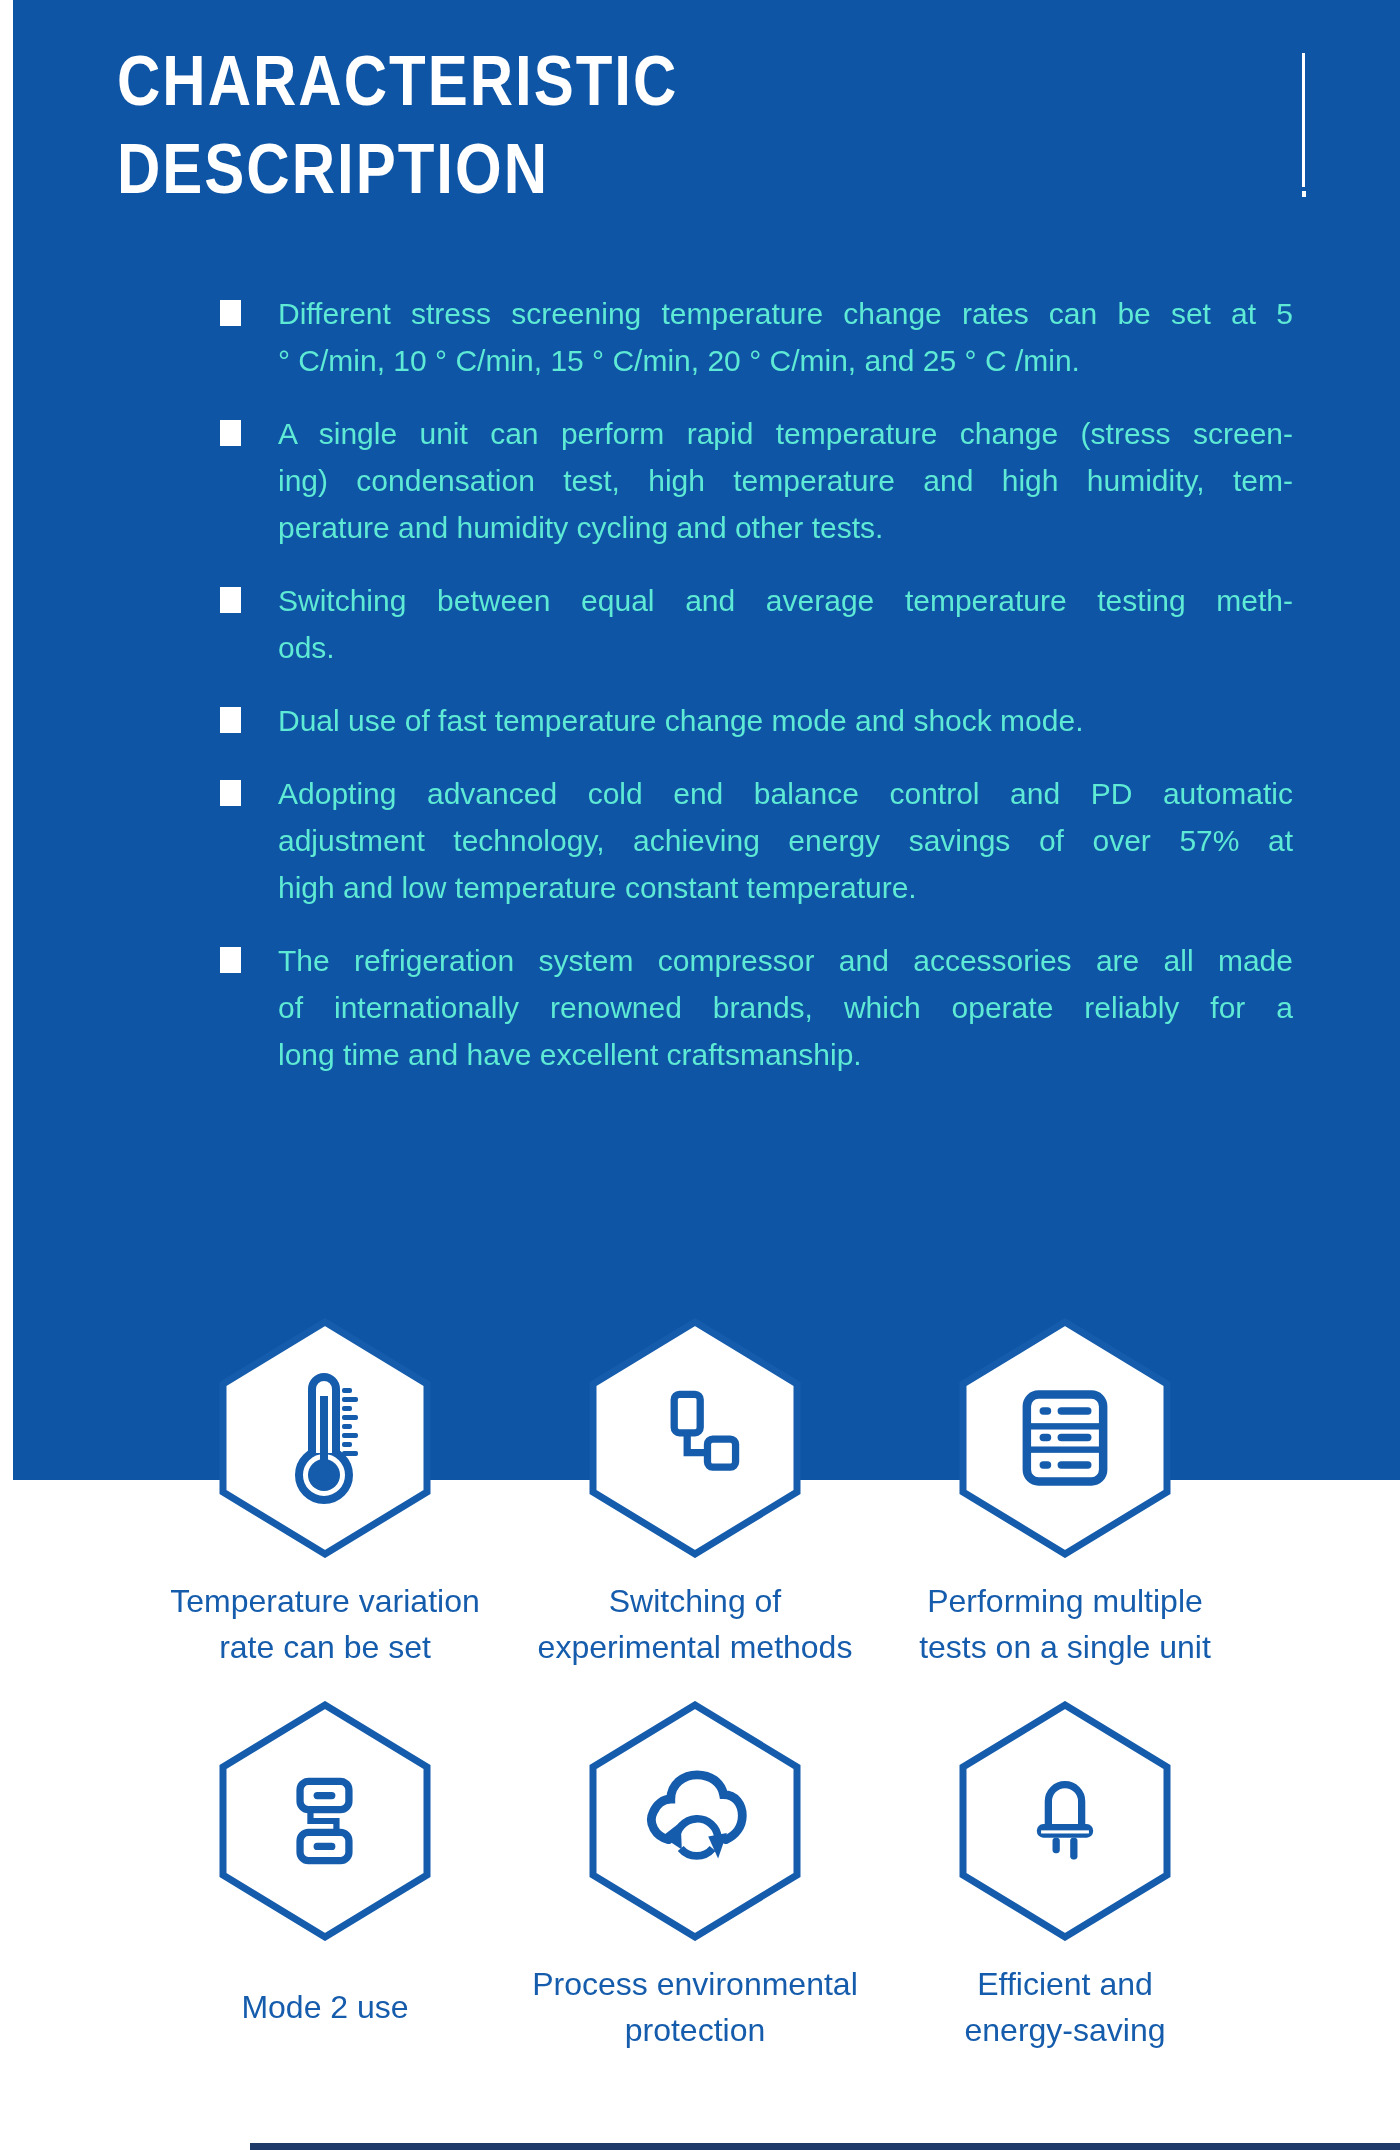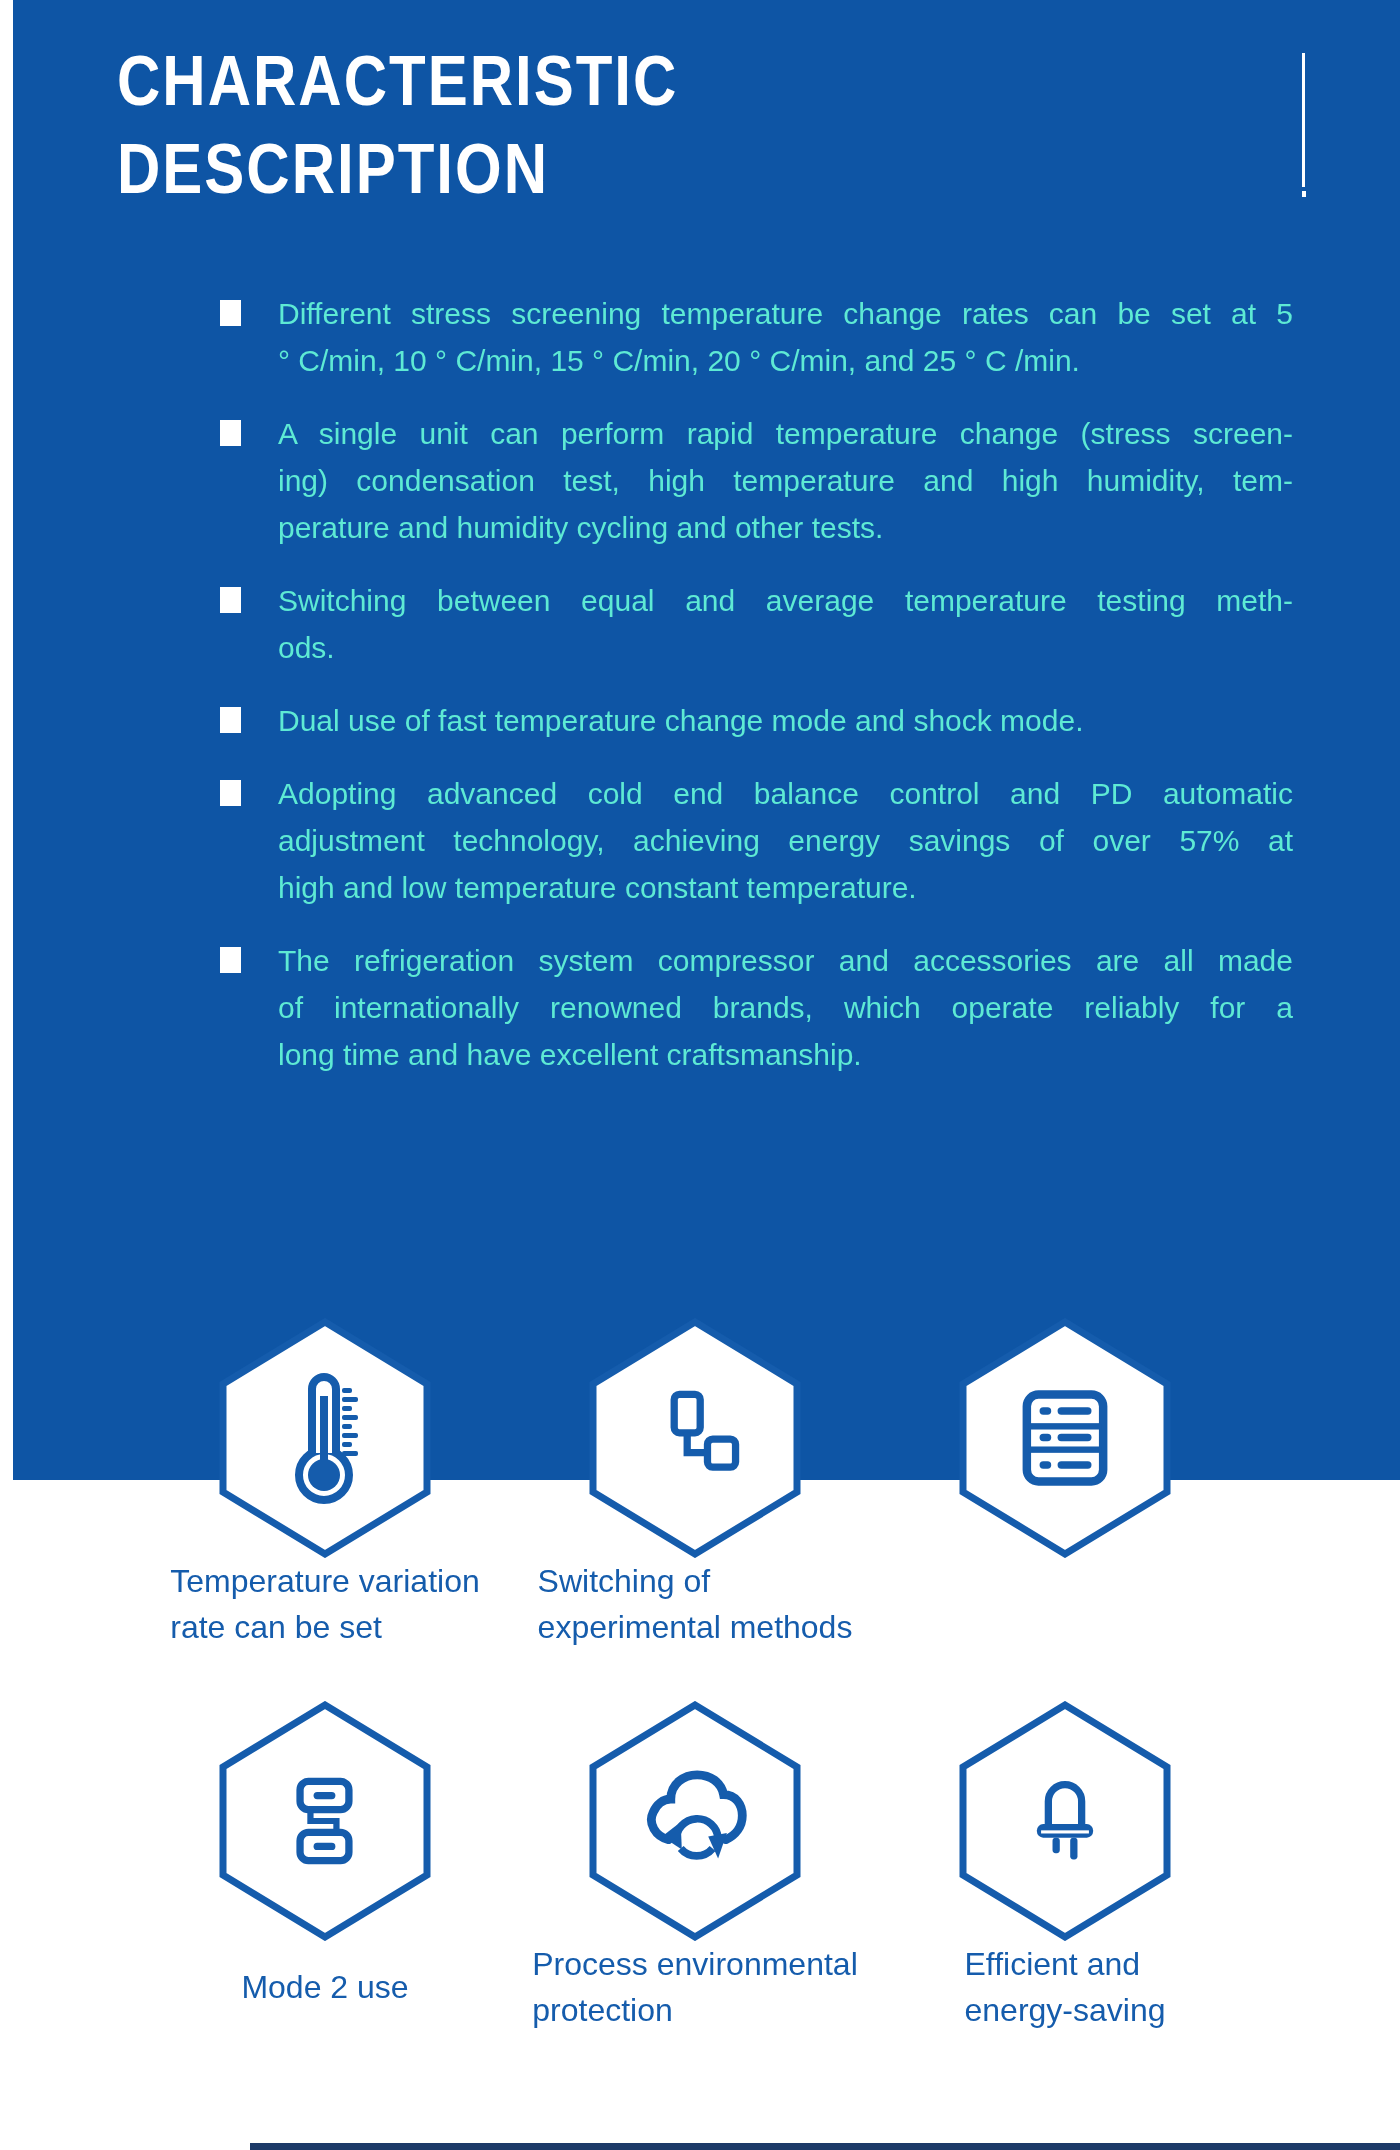--- a/index.html
+++ b/index.html
@@ -42,22 +42,22 @@
   .features {
     position:absolute; left:140px; top:1318px;
     display:grid; grid-template-columns:370px 370px 370px;
     grid-auto-rows:383px;
   }
   .cell { display:flex; flex-direction:column; align-items:center; }
   .hexwrap { position:relative; width:212px; height:240px; color:var(--accent); }
   .hexwrap svg.hex { position:absolute; left:0; top:0; }
   .hexwrap svg.icon { position:absolute; left:50%; top:50%; transform:translate(-50%,-50%); }
   .flabel {
-    height:92px;
-    display:flex; flex-direction:column; justify-content:center; align-items:flex-start;
+    margin-top:20px; height:92px;
+    display:flex; flex-direction:column; justify-content:center; align-items:center;
     color:var(--accent); font-size:32px; line-height:46px; text-align:center;
   }
   .flabel div { white-space:nowrap; }
 
   
   .footer-bar { position:absolute; left:250px; top:2143px; width:1150px; height:7px; background:var(--footer); }
 </style>
 </head>
 <body style="--hero-bg: #0E55A5; --accent: #155CAC; --footer: #1D3A68;">
 
@@ -168,20 +168,24 @@
           <rect x="16" y="36" width="68" height="6" fill="currentColor"></rect>
           <rect x="16" y="58" width="68" height="6" fill="currentColor"></rect>
           <rect x="26" y="21" width="11" height="7" rx="3.5" fill="currentColor"></rect>
           <rect x="43" y="21" width="32" height="7" rx="3.5" fill="currentColor"></rect>
           <rect x="26" y="46" width="11" height="7" rx="3.5" fill="currentColor"></rect>
           <rect x="43" y="46" width="32" height="7" rx="3.5" fill="currentColor"></rect>
           <rect x="26" y="72" width="11" height="7" rx="3.5" fill="currentColor"></rect>
           <rect x="43" y="72" width="32" height="7" rx="3.5" fill="currentColor"></rect>
         </svg>
       </div>
+      <div class="flabel">
+        <div>Performing multiple</div>
+        <div>tests on a single unit</div>
+      </div>
     </div>
     <div class="cell">
       <div class="hexwrap">
         <svg class="hex" width="212" height="240" viewBox="0 0 212 240">
           <polygon points="106,4 208,66 208,174 106,236 4,174 4,66" fill="#ffffff" stroke="currentColor" stroke-width="7"></polygon>
         </svg>
         <svg class="icon" width="104" height="104" viewBox="0 0 100 100">
           <rect x="26" y="12" width="47" height="27" rx="8" fill="none" stroke="currentColor" stroke-width="7"></rect>
           <rect x="39" y="22" width="21" height="7" rx="3.5" fill="currentColor"></rect>
           <path d="M36 39 V50 H61 V61" fill="none" stroke="currentColor" stroke-width="6"></path>

